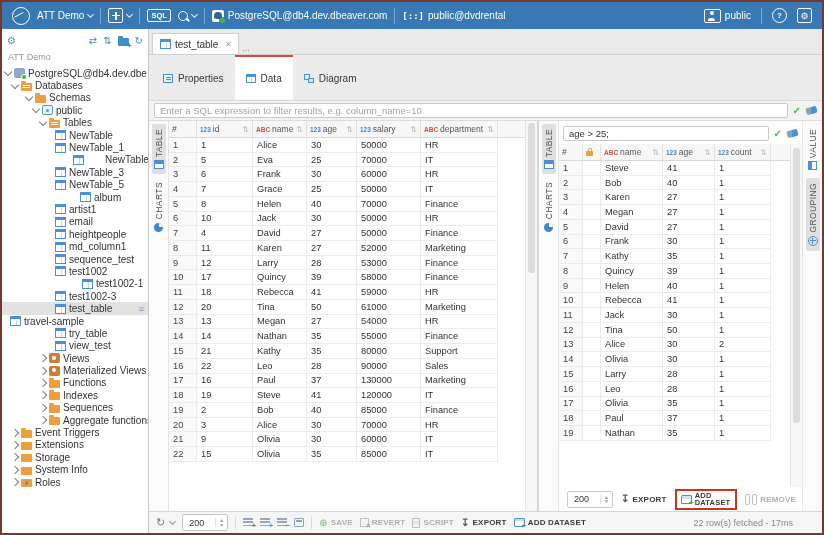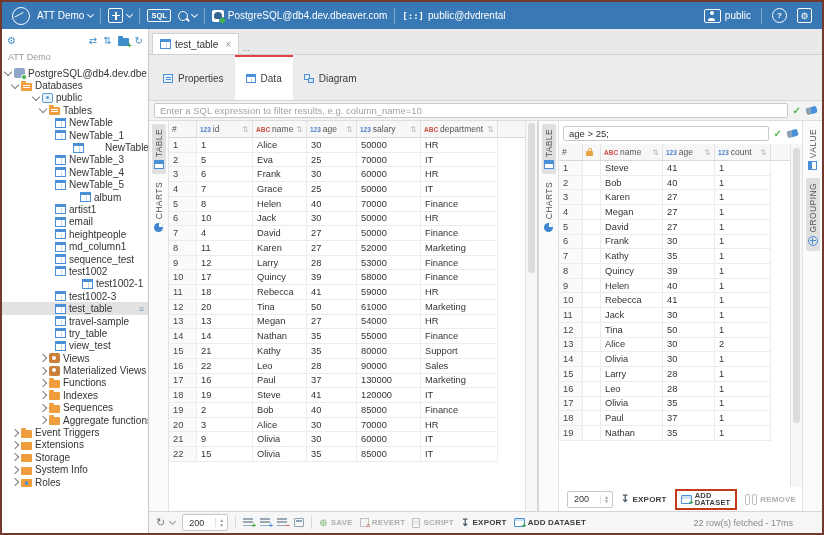--- a/index.html
+++ b/index.html
@@ -233,20 +233,25 @@
           <div class="tree-item" style="padding-left: 3px;">
             <span class="chev down"></span>
             <span class="ti ti-connection"></span>
             <span class="tlabel">PostgreSQL@db4.dev.dbe...</span>
           </div>
           <div class="tree-item" style="padding-left: 10px;">
             <span class="chev down"></span>
             <span class="ti ti-folder-db"></span>
             <span class="tlabel">Databases</span>
           </div>
+          <div class="tree-item" style="padding-left: 24px;">
+            <span class="chev down"></span>
+            <span class="ti ti-folder-schema"></span>
+            <span class="tlabel">Schemas</span>
+          </div>
           <div class="tree-item" style="padding-left: 31px;">
             <span class="chev down"></span>
             <span class="ti ti-schema"></span>
             <span class="tlabel">public</span>
           </div>
           <div class="tree-item" style="padding-left: 38px;">
             <span class="chev down"></span>
             <span class="ti ti-folder-table"></span>
             <span class="tlabel">Tables</span>
           </div>
@@ -266,25 +271,20 @@
             <span class="tlabel">NewTable_2</span>
           </div>
           <div class="tree-item" style="padding-left: 45px;">
             <span class="chev leaf"></span>
             <span class="ti ti-table"></span>
             <span class="tlabel">NewTable_3</span>
           </div>
           <div class="tree-item" style="padding-left: 45px;">
             <span class="chev leaf"></span>
             <span class="ti ti-table"></span>
-            <span class="tlabel">NewTable_4</span>
-          </div>
-          <div class="tree-item" style="padding-left: 45px;">
-            <span class="chev leaf"></span>
-            <span class="ti ti-table"></span>
             <span class="tlabel">NewTable_5</span>
           </div>
           <div class="tree-item" style="padding-left: 70px;">
             <span class="chev leaf"></span>
             <span class="ti ti-table"></span>
             <span class="tlabel">album</span>
           </div>
           <div class="tree-item" style="padding-left: 45px;">
             <span class="chev leaf"></span>
             <span class="ti ti-table"></span>
@@ -324,21 +324,21 @@
             <span class="chev leaf"></span>
             <span class="ti ti-table"></span>
             <span class="tlabel">test1002-3</span>
           </div>
           <div class="tree-item sel" style="padding-left: 45px;">
             <span class="chev leaf"></span>
             <span class="ti ti-table"></span>
             <span class="tlabel">test_table</span>
             <span class="burger">≡</span>
           </div>
-          <div class="tree-item" style="padding-left: 45px;">
+          <div class="tree-item" style="">
             <span class="chev leaf"></span>
             <span class="ti ti-table"></span>
             <span class="tlabel">travel-sample</span>
           </div>
           <div class="tree-item" style="padding-left: 45px;">
             <span class="chev leaf"></span>
             <span class="ti ti-table"></span>
             <span class="tlabel">try_table</span>
           </div>
           <div class="tree-item" style="padding-left: 45px;">

